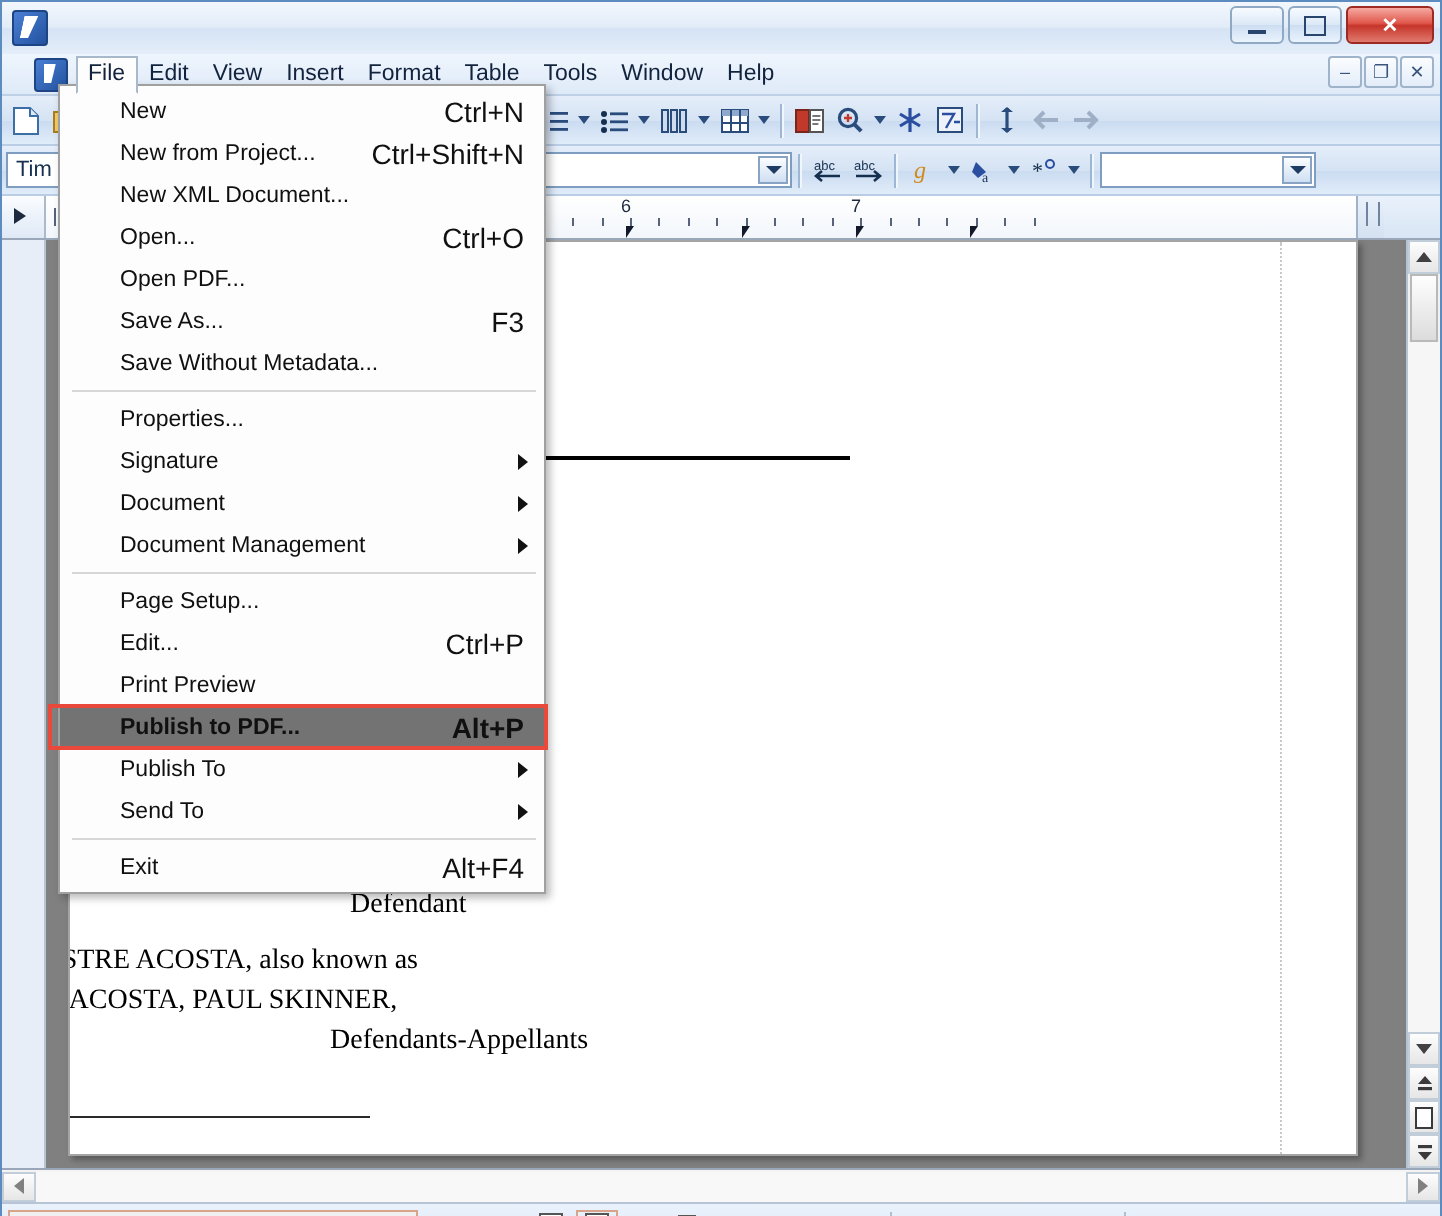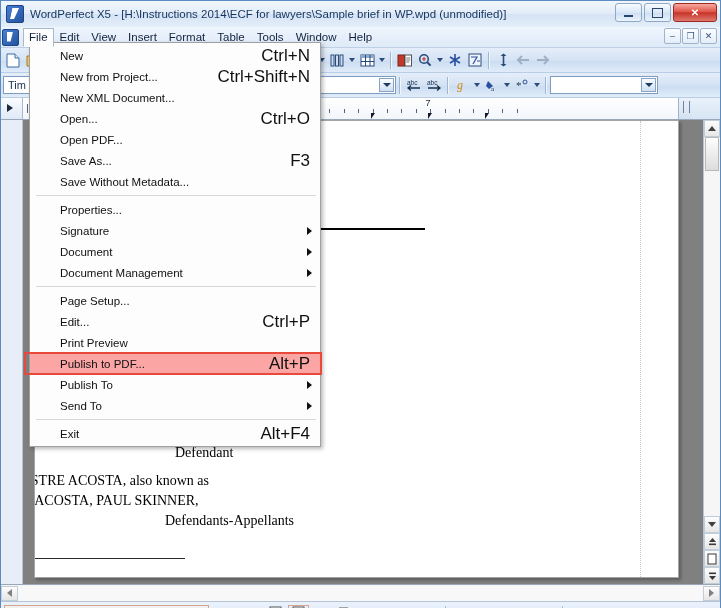--- a/index.html
+++ b/index.html
@@ -74,21 +74,21 @@
   }
   .glyph-min { display:block; width:9px; height:2px; background:#27456d; margin-top:6px; }
   .glyph-max { display:block; width:9px; height:8px; border:1.5px solid #27456d; }
 
   
   .menubar {
     position: relative;
     height: 21px;
     background: linear-gradient(180deg, #eef5fd 0%, #dfeaf8 100%);
     display: flex; align-items: center;
-    padding-left: 1px;
+    padding-left: 16px;
     box-sizing: border-box;
     border-bottom: 1px solid #bed0e6;
   }
   .menubar .doc-icon {
     width: 15px; height: 15px;
     background: linear-gradient(135deg, #4a7fd4, #23529e);
     border: 1px solid #1d4484;
     border-radius: 2px;
     margin-right: 4px;
     position: relative;
@@ -376,76 +376,76 @@
     border: 1px solid #d9a58a;
     background: #f0f0f0;
     color: #222;
   }
   .sb-div { width:1px; height:15px; background:#aebfd4; margin:0 4px; }
 
   
   .dropdown {
     position: absolute;
     left: 28px; top: 41px;
-    width: 292px;
+    width: 244px;
     background: #fdfdfd;
     border: 1px solid #a0a0a0;
     box-shadow: 2px 2px 4px rgba(0,0,0,0.28);
     z-index: 50;
     padding: 2px 0;
     box-sizing: border-box;
   }
   .dd-item {
     position: relative;
     height: 21px;
     display: flex; align-items: center;
     font-size: 11.5px;
     color: #101010;
     padding-left: 30px;
     padding-right: 8px;
     box-sizing: border-box;
     white-space: nowrap;
   }
   .dd-item .accel {
     margin-left: auto;
-    font-size: 17px;
+    font-size: 14px;
     color: #101010;
     padding-right: 2px;
   }
   .dd-item .submenu-arrow {
     margin-left: auto;
     width: 0; height: 0;
     border-top: 4px solid transparent;
     border-bottom: 4px solid transparent;
     border-left: 5px solid #111;
   }
   .dd-sep {
     height: 1px;
     background: #d7d7d7;
     margin: 3px 4px 3px 6px;
   }
   .dd-item.selected {
-    background: #fca5a5;
+    background: #737373;
+    font-weight: bold;
   }
   .dd-highlight-box {
     position: absolute;
     left: -6px; right: -2px; top: -1px; bottom: -1px;
     border: 2px solid #e8493a;
     pointer-events: none;
     box-sizing: border-box;
   }
 </style>
 </head>
 <body>
 
 <div id="app">
 
   <div class="titlebar">
     <div class="app-icon"></div>
-    <div class="title-text">WordPerfect X5 - [H:\Instructions 2014\ECF for lawyers\Sample brief in WP.wpd (unmodified)]</div>
     <div class="win-btns">
       <div class="win-btn">
           <i class="glyph-min"></i>
         </div>
       <div class="win-btn">
           <i class="glyph-max"></i>
         </div>
       <div class="win-btn close">
           <span>✕</span>
         </div>

